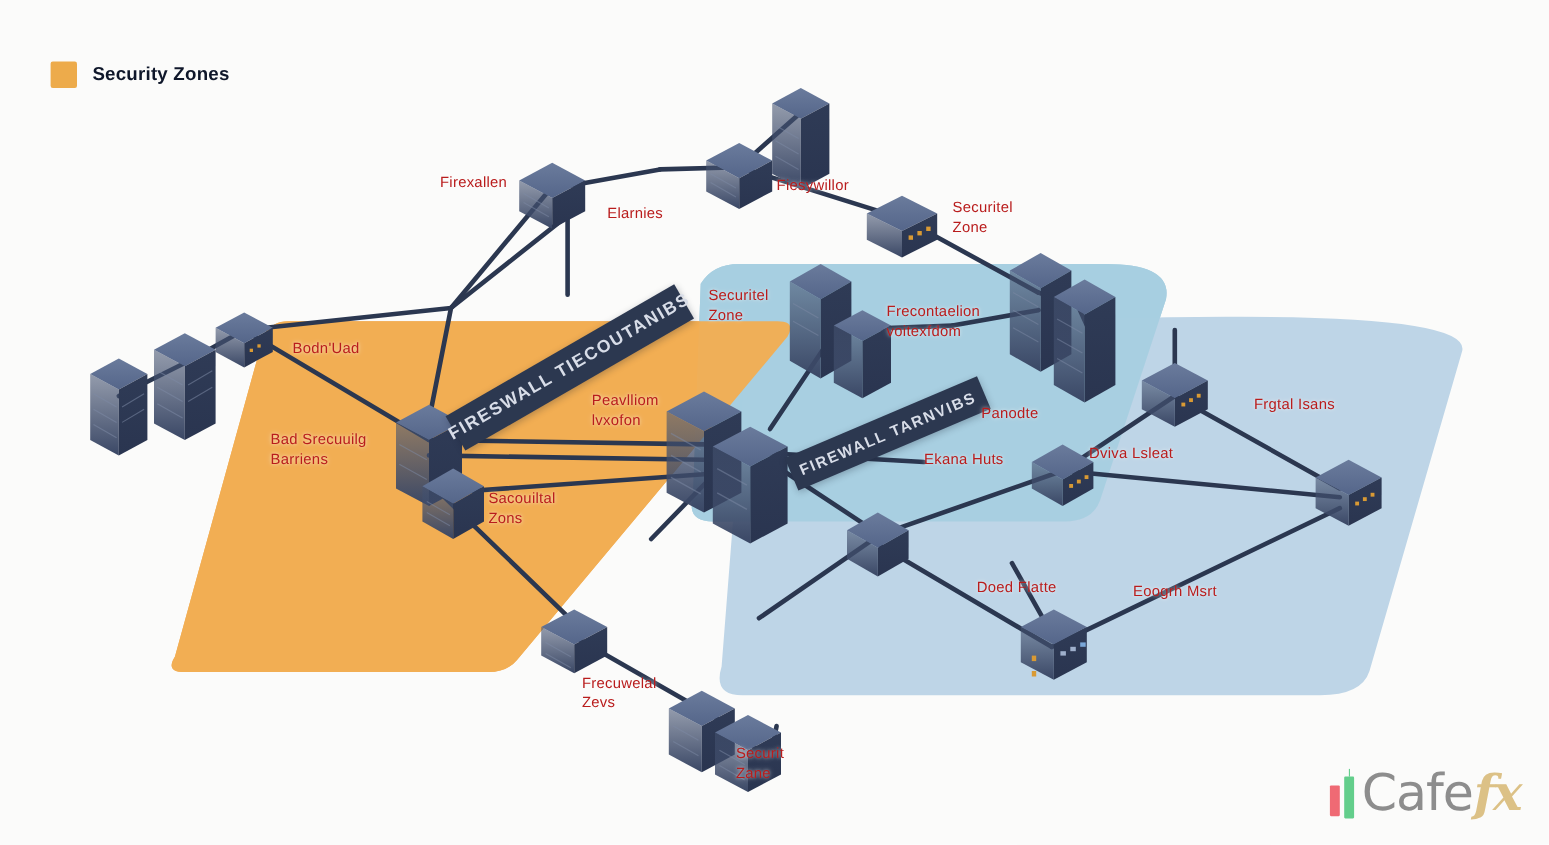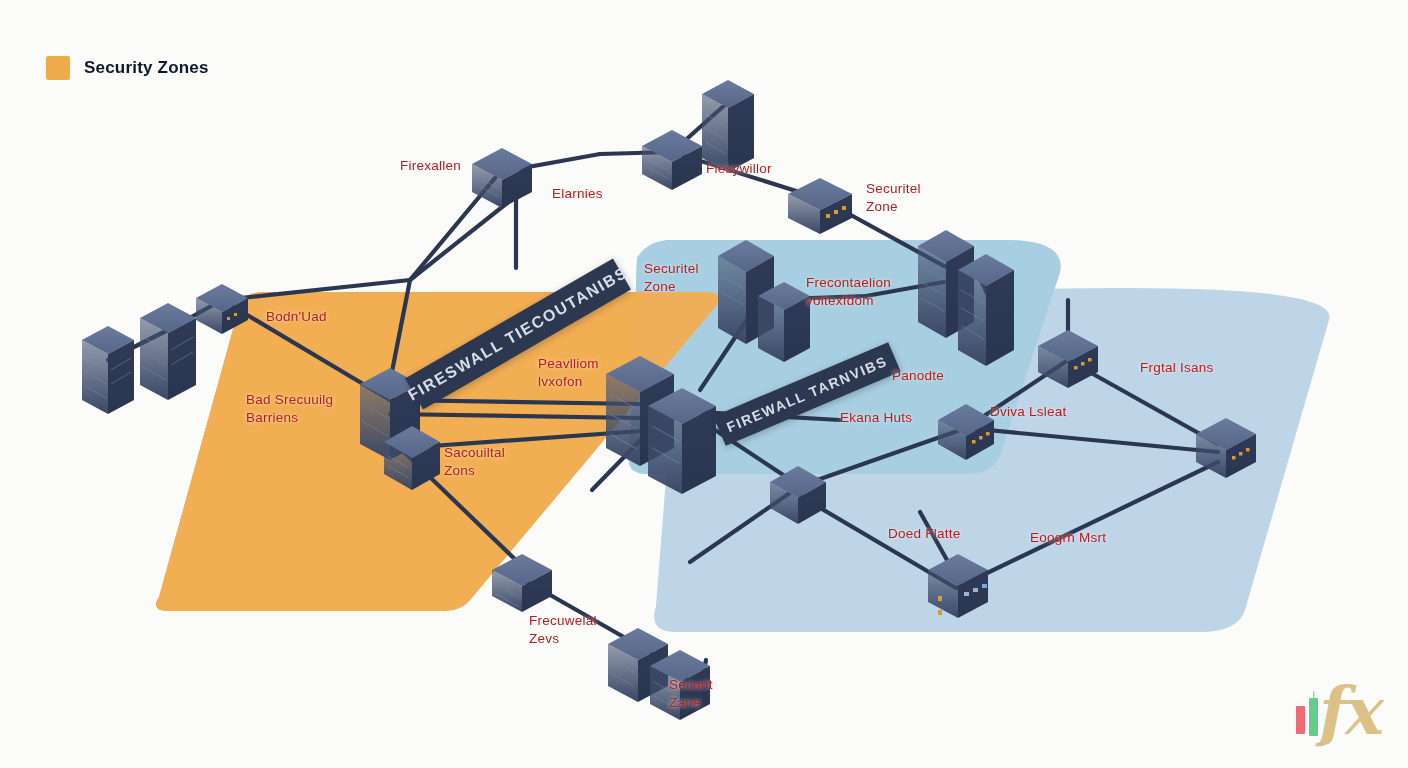--- a/index.html
+++ b/index.html
@@ -113,21 +113,21 @@
     font-family: "DejaVu Sans", sans-serif;
     font-size: 46px;
     color: #8d8d8d;
     letter-spacing: -1px;
     line-height: 1;
   }
   #logo .fx {
     font-family: "DejaVu Serif", serif;
     font-style: italic;
     font-weight: 700;
-    font-size: 65px;
+    font-size: 45px;
     color: #dcc186;
     letter-spacing: -2px;
     line-height: 1;
     margin-left: -6px;
   }
 </style>
 </head>
 <body>
 
 <div id="canvas">
@@ -485,16 +485,17 @@
     <div class="legend-text">Security Zones</div>
   </div>
 
   <div id="logo">
     <div class="candles">
       <div class="candle red"></div>
       <div class="candle green">
           <span class="wick"></span>
         </div>
     </div>
+    <span class="wordmark">Cafe</span>
     <span class="fx">fx</span>
   </div>
 
 </div>
 
 </body></html>

